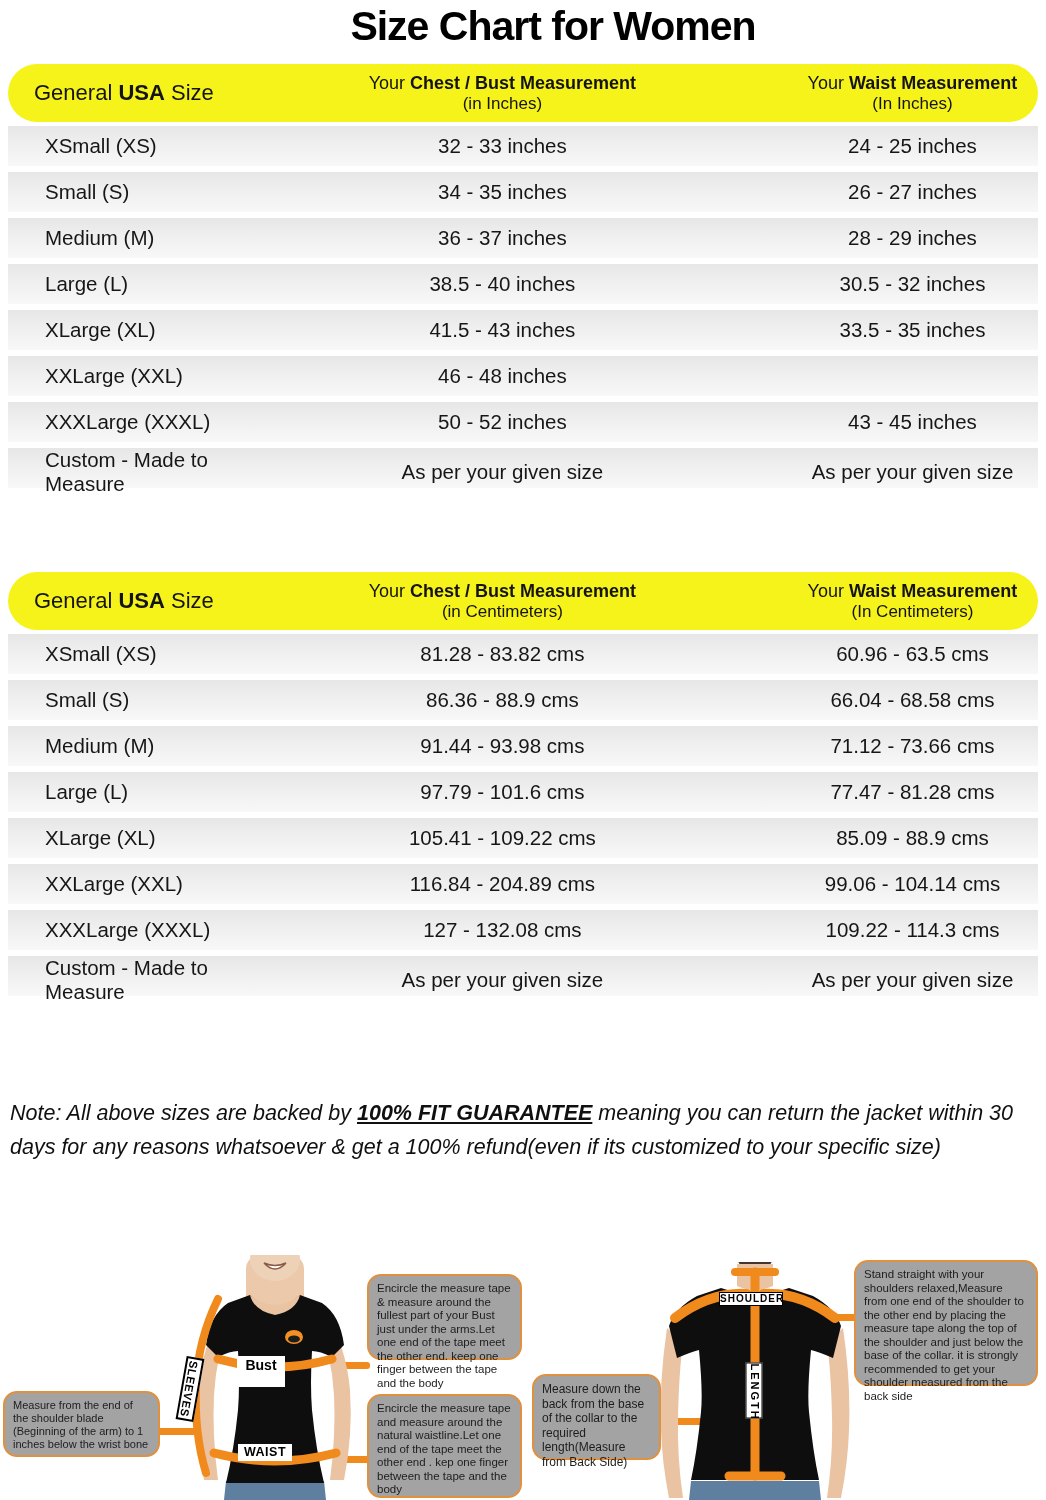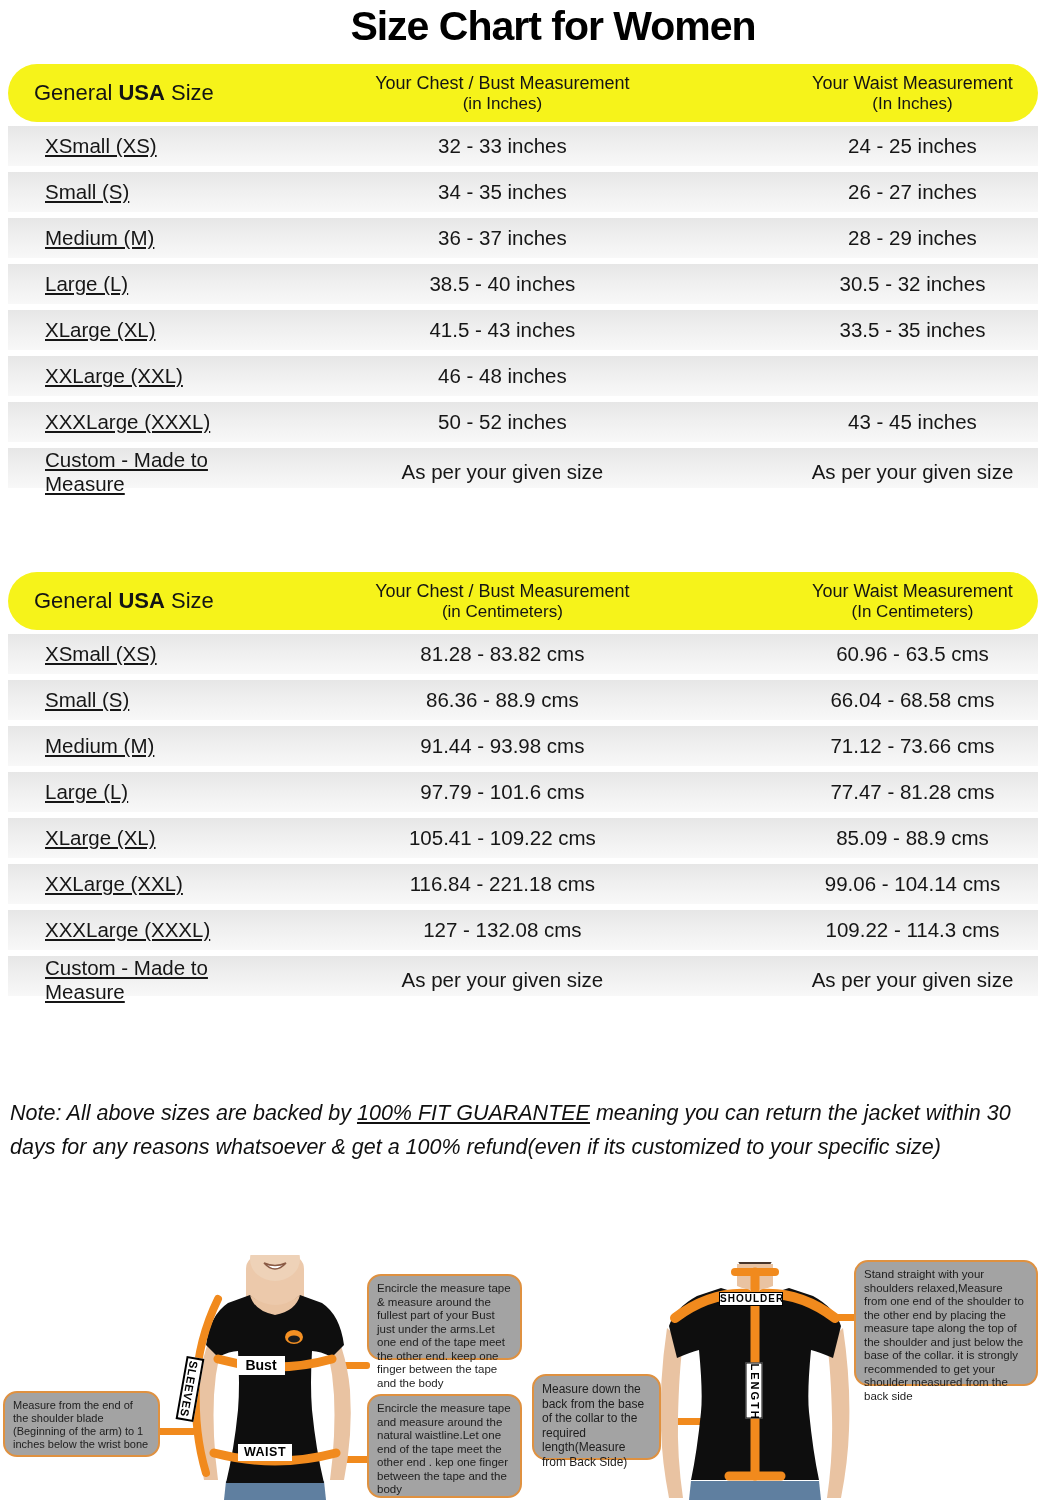--- a/index.html
+++ b/index.html
@@ -22,40 +22,40 @@
 
   .thead {
     height:58px; background:#f6f31a; border-radius:30px;
     display:grid; grid-template-columns:26% 44% 30%; align-items:center;
     margin-bottom:4px;
   }
   .h-size { padding-left:26px; font-size:22px; color:#141414; }
   .h-size b { font-weight:bold; }
   .h-col { text-align:center; color:#141414; }
   .h-col .l1 { font-size:18px; line-height:21px; }
-  .h-col .l1 b { font-weight:normal; }
+  .h-col .l1 b { font-weight:bold; }
   .h-col .l2 { font-size:17px; line-height:20px; font-weight:normal; }
   .h-col.waist { padding-left:58px; }
 
   .trow {
     height:40px; margin-bottom:6px;
     display:grid; grid-template-columns:26% 44% 30%; align-items:center;
     background:linear-gradient(180deg,#e6e6e6 0%,#efefef 45%,#f8f8f8 100%);
     font-size:20.5px; color:#161616;
   }
-  .trow .c1 { padding-left:37px;text-decoration:underline; }
+  .trow .c1 { padding-left:37px; }
   .trow .c2 { text-align:center; }
   .trow .c3 { text-align:center; padding-left:58px; }
 
   
   .fit-note {
     position:absolute; top:1096px; left:10px; width:1028px;
     font-style:italic; font-size:21.5px; line-height:34px; color:#101010;
   }
-  .fit-note .hl { font-weight:normal; text-decoration:underline; }
+  .fit-note .hl { font-weight:bold; text-decoration:underline; }
 
   
   .diagram { position:absolute; top:1230px; left:0; width:1046px; height:270px; }
 
   .figure { position:absolute; z-index:1; }
   #figure-front { left:188px; top:25px; width:172px; height:245px; }
   #figure-back  { left:655px; top:32px; width:195px; height:238px; }
 
   .connector { position:absolute; height:7px; background:#f18a1d; border-radius:3px; z-index:0; }
   #conn-sleeve   { left:152px; top:198px; width:44px; }
@@ -72,21 +72,21 @@
   #callout-sleeve   { left:3px;   top:161px; width:157px; height:66px; font-size:11px; line-height:13px; }
   #callout-bust     { left:367px; top:44px;  width:155px; height:86px; }
   #callout-waist    { left:367px; top:164px; width:155px; height:104px; }
   #callout-length   { left:532px; top:144px; width:129px; height:86px;  font-size:12px; line-height:14.5px; }
   #callout-shoulder { left:854px; top:30px;  width:184px; height:126px; }
 
   .tag {
     position:absolute; z-index:3; background:#ffffff; color:#000;
     font-weight:bold; text-align:center; box-sizing:border-box;
   }
-  #label-bust     { left:237px; top:126px; width:48px; height:19px; font-size:14px; line-height:19px; }
+  #label-bust     { left:237px; top:126px; width:48px; height:31px; font-size:14px; line-height:19px; }
   #label-waist    { left:238px; top:214px; width:54px; height:17px; font-size:12.5px; line-height:17px; letter-spacing:.5px; }
   #label-sleeves  { left:158px; top:150px; width:64px; height:18px; font-size:11.5px; line-height:16px;
                     border:2px solid #000; transform:rotate(100deg); letter-spacing:.5px; }
   #label-shoulder { left:719px; top:62px;  width:64px; height:14px; font-size:10px; line-height:12px;
                     border:1px solid #000; letter-spacing:1px; }
   #label-length   { left:726px; top:152px; width:56px; height:17px; font-size:11px; line-height:15px;
                     border:1px solid #000; transform:rotate(90deg); letter-spacing:2px; }
 </style>
 </head>
 <body>
@@ -180,21 +180,21 @@
         <div class="c2">97.79 - 101.6 cms</div>
         <div class="c3">77.47 - 81.28 cms</div>
       </div>
     <div class="trow">
         <div class="c1">XLarge (XL)</div>
         <div class="c2">105.41 - 109.22 cms</div>
         <div class="c3">85.09 - 88.9 cms</div>
       </div>
     <div class="trow">
         <div class="c1">XXLarge (XXL)</div>
-        <div class="c2">116.84 - 221.18 cms</div>
+        <div class="c2">116.84 - 204.89 cms</div>
         <div class="c3">99.06 - 104.14 cms</div>
       </div>
     <div class="trow">
         <div class="c1">XXXLarge (XXXL)</div>
         <div class="c2">127 - 132.08 cms</div>
         <div class="c3">109.22 - 114.3 cms</div>
       </div>
     <div class="trow">
         <div class="c1">Custom - Made to Measure</div>
         <div class="c2">As per your given size</div>

